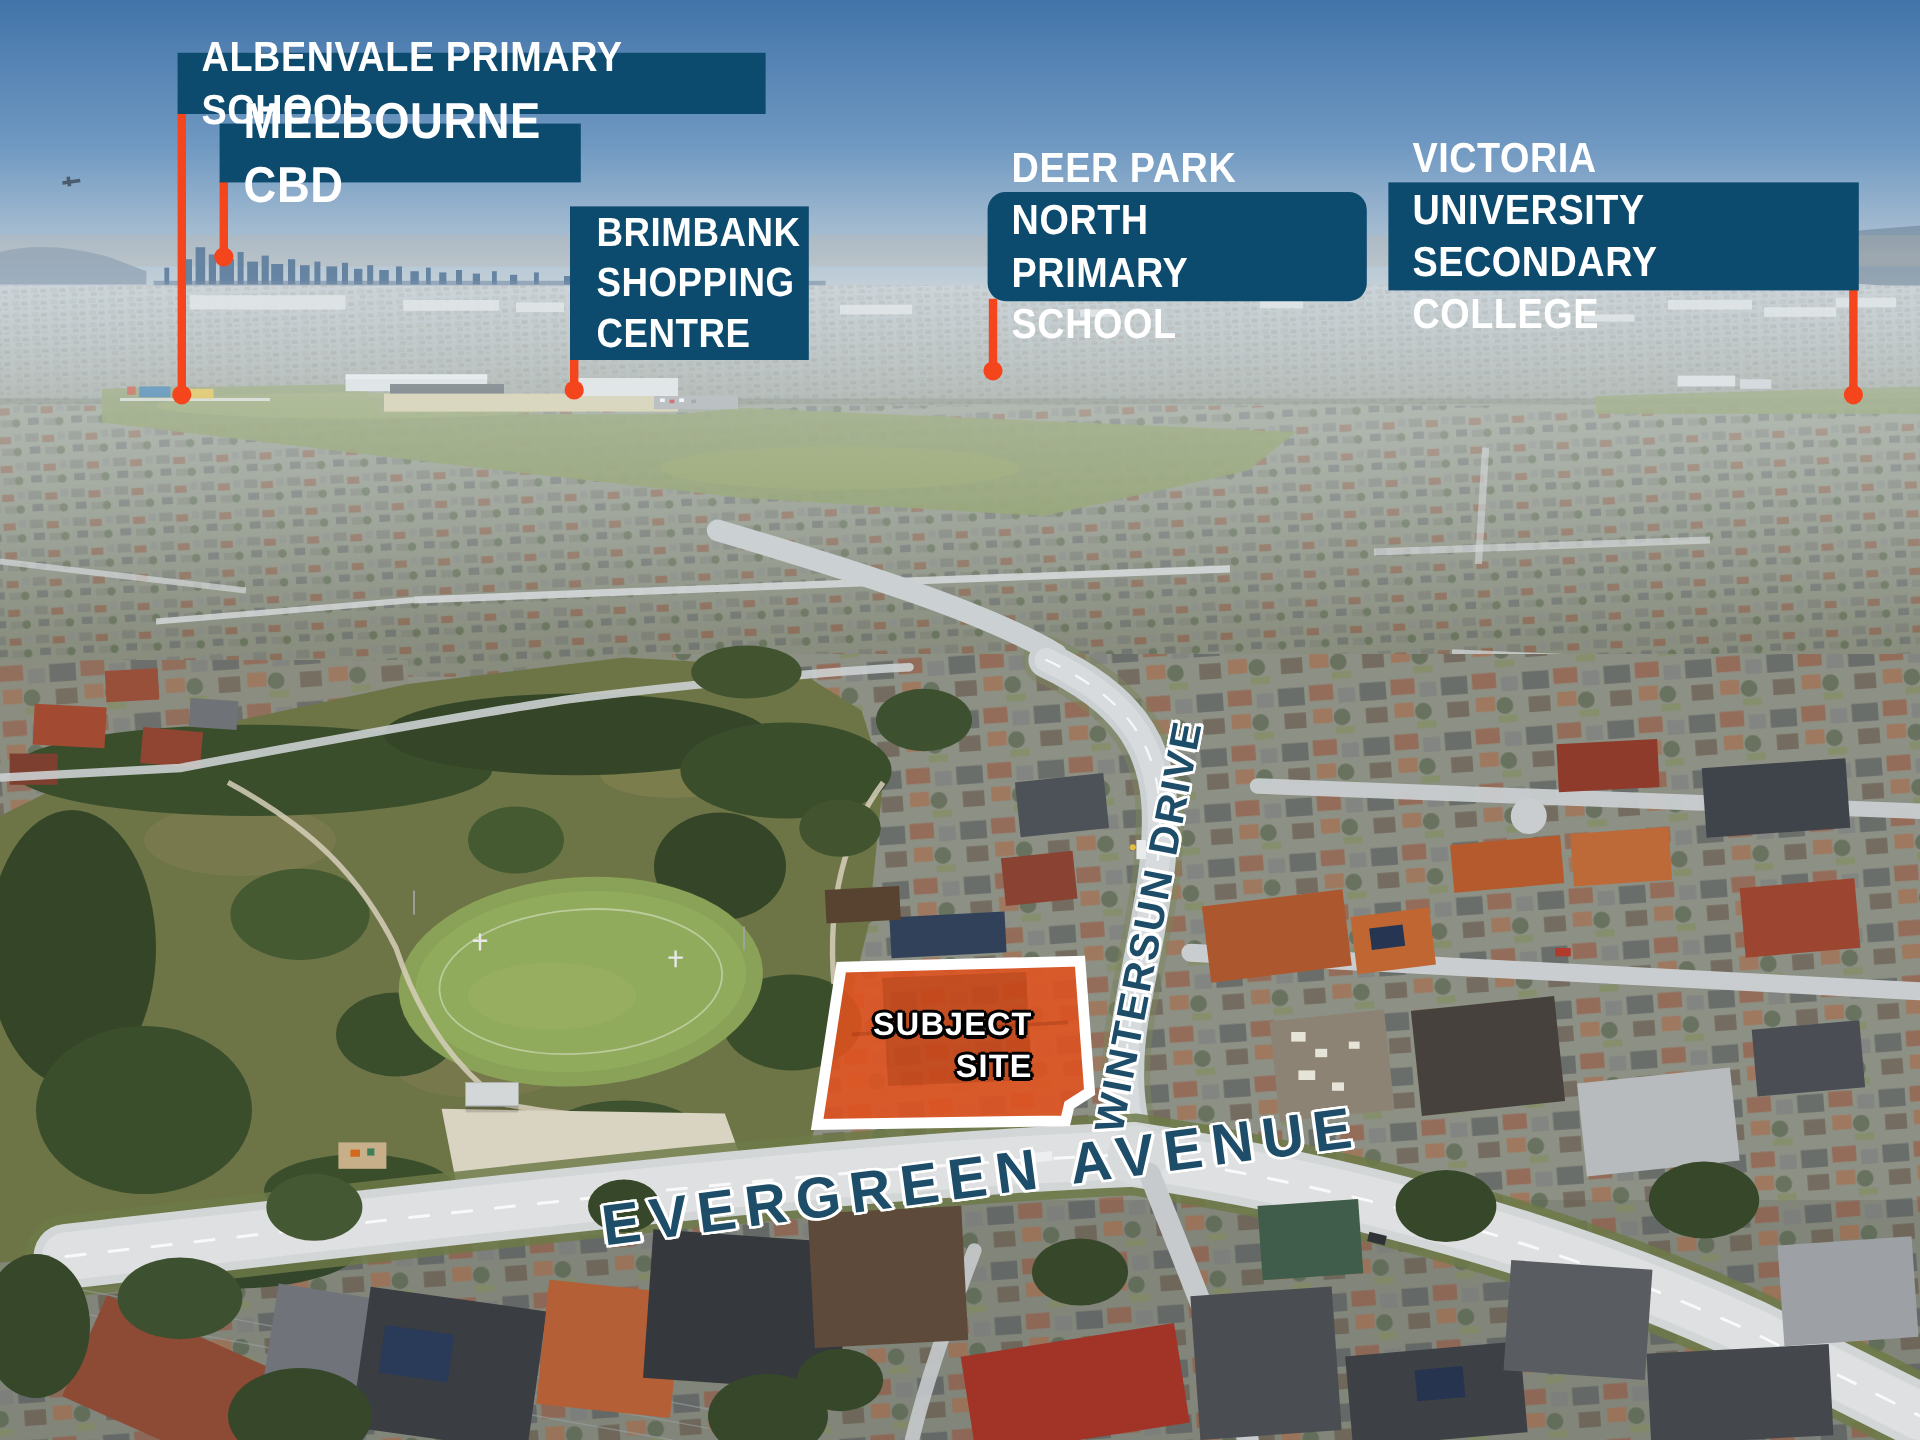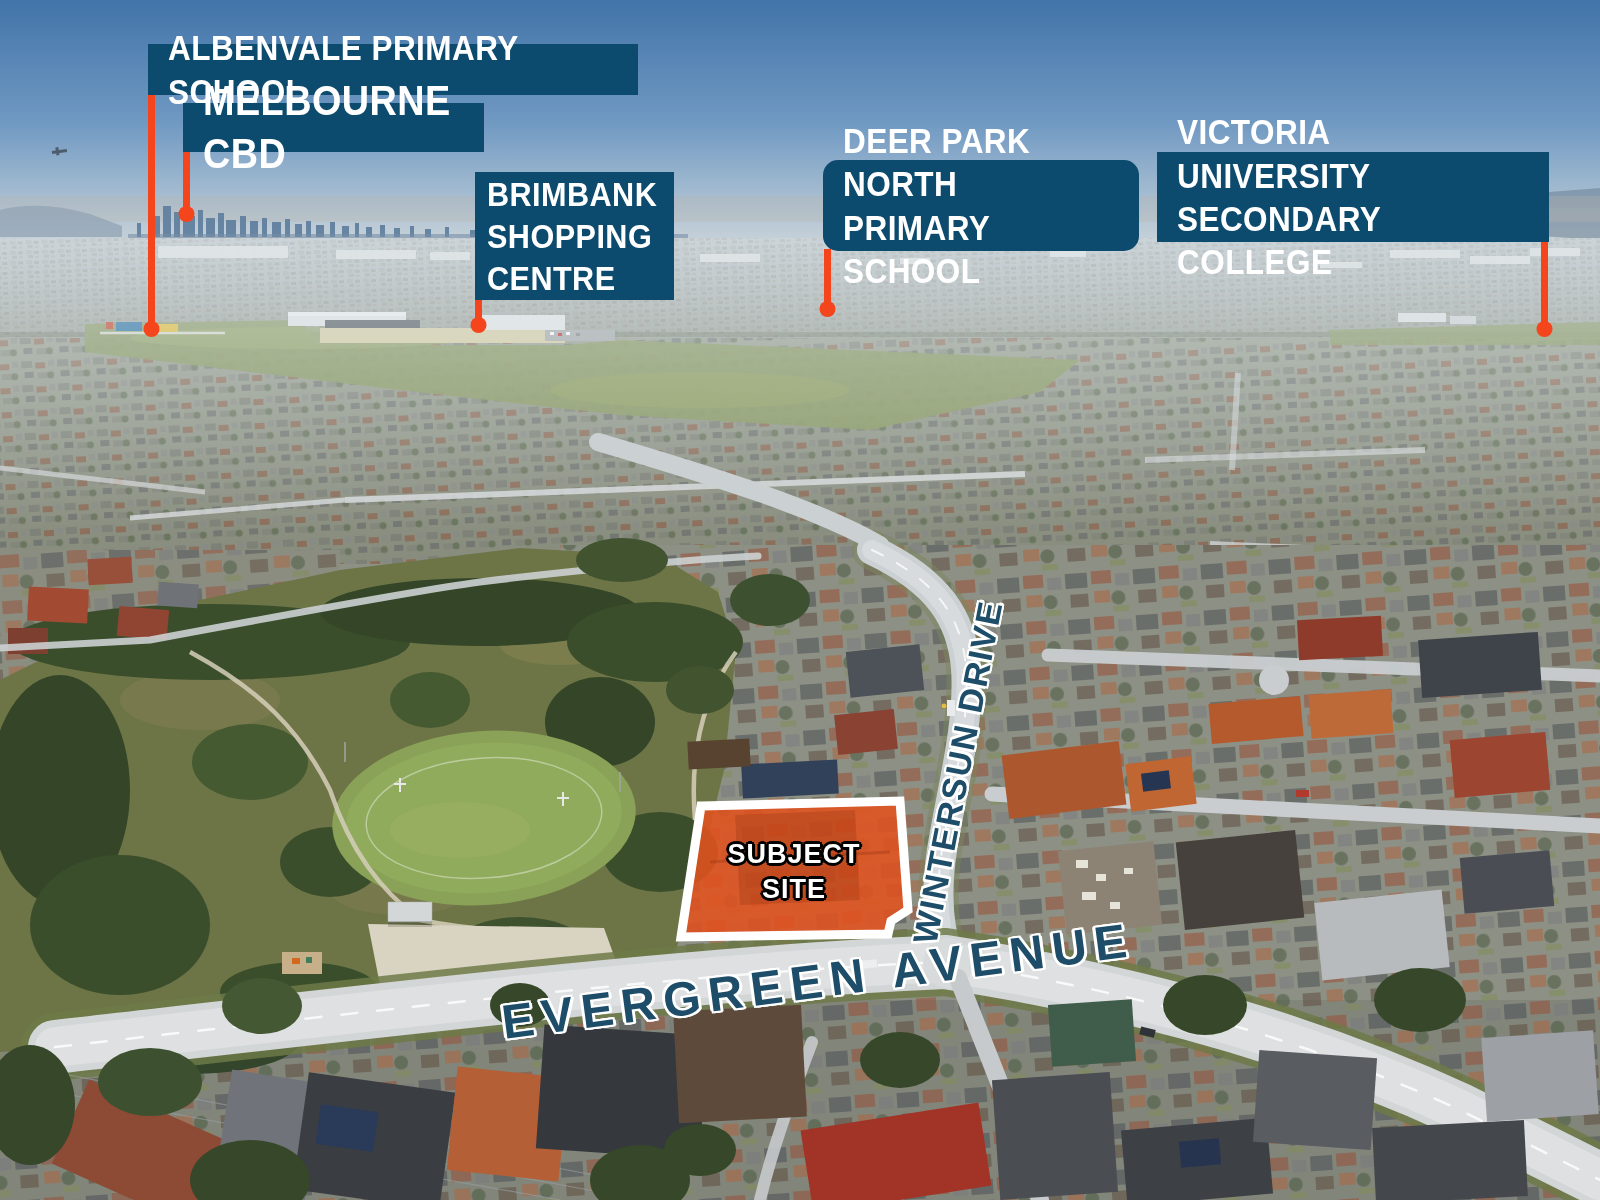--- a/index.html
+++ b/index.html
@@ -7,38 +7,38 @@
          font-family:"Liberation Sans",sans-serif;background:#8d9084;}
   .stage svg.photo{position:absolute;left:0;top:0;width:1600px;height:1200px;display:block;}
 
   
   .callout{position:absolute;background:#0c4a6e;color:#fff;display:flex;align-items:center;
            font-weight:700;box-sizing:border-box;padding-left:20px;z-index:30;}
   .callout .ct{display:inline-block;transform:scaleX(.9);transform-origin:0 50%;
                white-space:pre-line;line-height:1.24;letter-spacing:.5px;}
   .co-albenvale{left:148px;top:44px;width:490px;height:51px;font-size:35px;}
   .co-melbourne{left:183px;top:103px;width:301px;height:49px;font-size:42px;}
-  .co-brimbank{left:475px;top:172px;width:199px;height:128px;font-size:34px;padding-left:12px;}
+  .co-brimbank{left:475px;top:172px;width:199px;height:128px;font-size:34px;padding-left:22px;}
   .co-deerpark{left:823px;top:160px;width:316px;height:91px;font-size:35px;border-radius:15px;}
   .co-victoria{left:1157px;top:152px;width:392px;height:90px;font-size:35px;}
 
   
   .road-label{position:absolute;color:#1D4D68;font-weight:700;white-space:nowrap;z-index:20;
      text-shadow:2px 0 0 #fff,-2px 0 0 #fff,0 2px 0 #fff,0 -2px 0 #fff,
                  2px 2px 0 #fff,-2px -2px 0 #fff,2px -2px 0 #fff,-2px 2px 0 #fff,
                  3px 1px 0 #fff,-3px -1px 0 #fff;}
   .rl-wintersun{left:958px;top:772px;font-size:34px;letter-spacing:2px;
      transform:translate(-50%,-50%) rotate(-79deg);}
   .rl-evergreen{left:818px;top:981px;font-size:48px;letter-spacing:8px;
      transform:translate(-50%,-50%) rotate(-7.5deg);}
 
   
   .site-label{position:absolute;left:794px;top:872px;transform:translate(-50%,-50%);
      color:#fff;font-weight:700;font-size:27px;line-height:1.3;letter-spacing:1px;
-     text-align:center;white-space:pre-line;z-index:25;
+     text-align:right;white-space:pre-line;z-index:25;
      text-shadow:-2px -2px 0 #000,2px -2px 0 #000,-2px 2px 0 #000,2px 2px 0 #000,
                  0 3px 0 #000,0 -3px 0 #000,3px 0 0 #000,-3px 0 0 #000;}
 </style>
 </head>
 <body>
 
 <div class="stage">
 
   <svg class="photo" viewBox="0 0 1600 1200">
     <defs>

